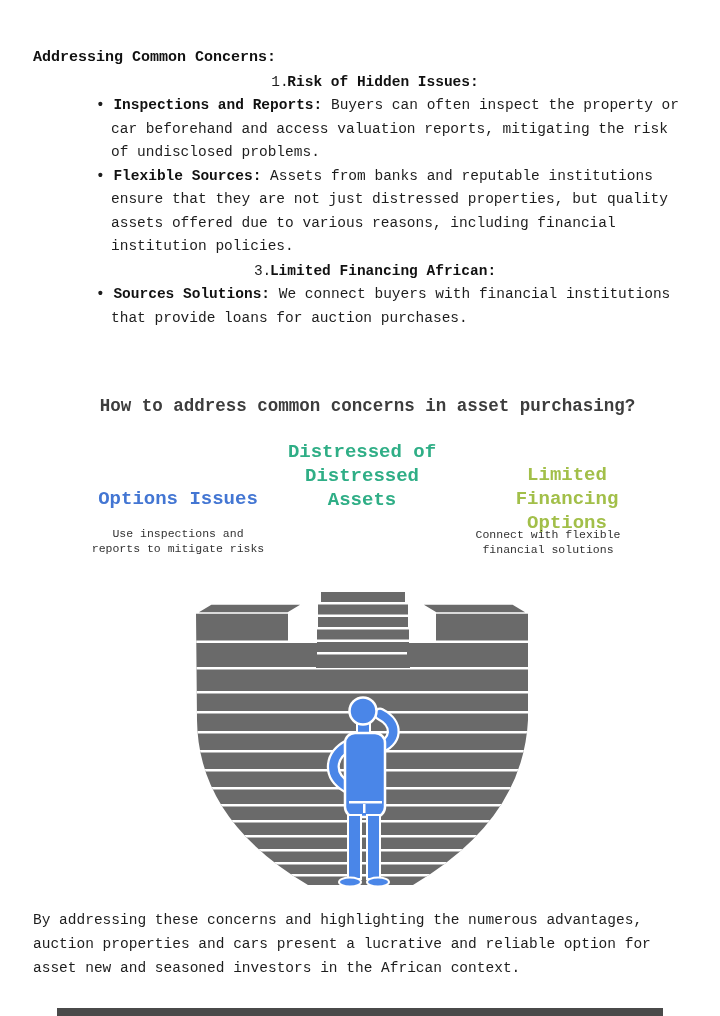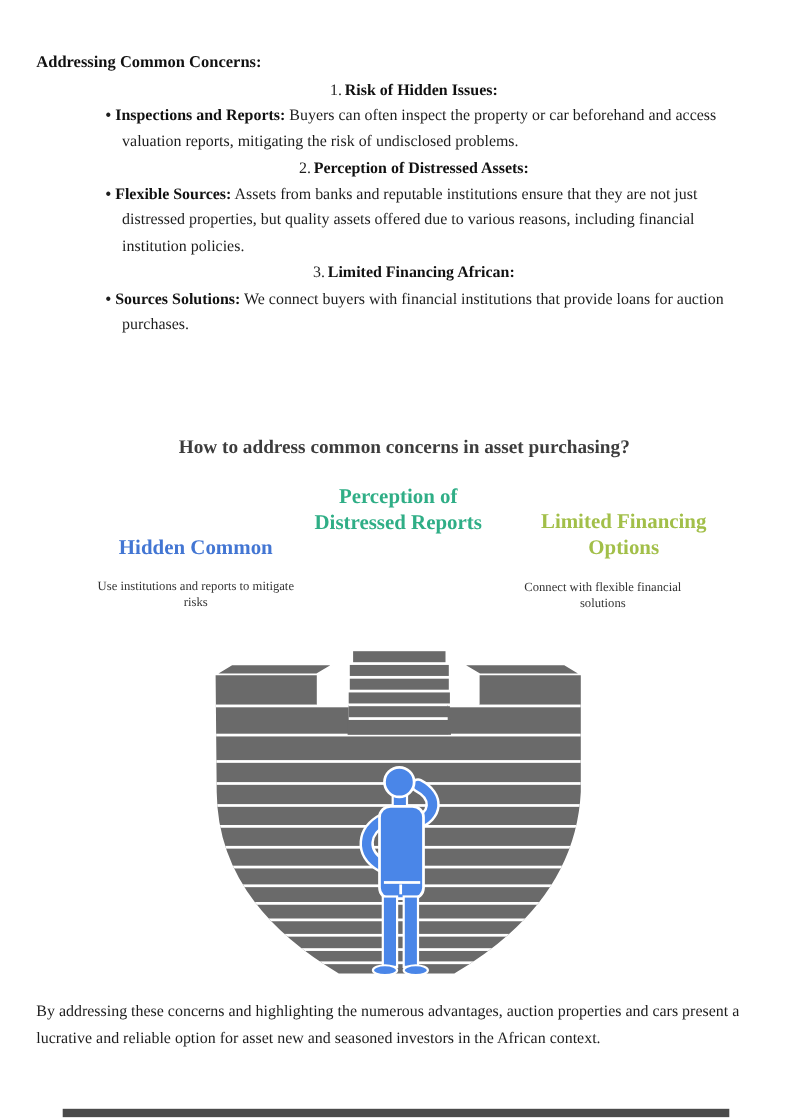--- a/index.html
+++ b/index.html
@@ -2,21 +2,21 @@
 <html><head>
 <meta charset="utf-8">
 <style>
   * { margin: 0; padding: 0; box-sizing: border-box; }
   html, body { background: #ffffff; }
   .page {
     position: relative;
     width: 720px;
     height: 1016px;
     background: #ffffff;
-    font-family: Liberation Serif, serif;
+    font-family: Liberation Mono, monospace;
     color: #1d1d1d;
     overflow: hidden;
   }
   
   .doc {
     padding: 46px 32px 0 33px;
     font-size: 14.5px;
     line-height: 23.5px;
   }
   .doc-heading {
@@ -89,43 +89,40 @@
     <div class="doc-heading">Addressing Common Concerns:</div>
 
     <div class="num-row">
       <span class="num">1.</span><span class="num-title">Risk of Hidden Issues:</span>
     </div>
     <div class="bullet-block">
       <span class="bullet-marker">•</span>
       <span class="bullet-lead">Inspections and Reports:</span><span> Buyers can often inspect the property or car beforehand and access valuation reports, mitigating the risk of undisclosed problems.</span>
     </div>
 
-    <div class="num-row">
-      <span class="num">2.</span><span class="num-title">Perception of Distressed Assets:</span>
-    </div>
     <div class="bullet-block">
       <span class="bullet-marker">•</span>
       <span class="bullet-lead">Flexible Sources:</span><span> Assets from banks and reputable institutions ensure that they are not just distressed properties, but quality assets offered due to various reasons, including financial institution policies.</span>
     </div>
 
     <div class="num-row">
       <span class="num">3.</span><span class="num-title">Limited Financing African:</span>
     </div>
     <div class="bullet-block">
       <span class="bullet-marker">•</span>
       <span class="bullet-lead">Sources Solutions:</span><span> We connect buyers with financial institutions that provide loans for auction purchases.</span>
     </div>
   </div>
 
   <div class="info-heading">How to address common concerns in asset purchasing?</div>
 
-  <div class="col-title col1-title" style="color: rgb(67, 118, 211);">Hidden Common</div>
-  <div class="col-desc col1-desc">Use institutions and reports to mitigate risks</div>
+  <div class="col-title col1-title" style="color: rgb(67, 118, 211);">Options Issues</div>
+  <div class="col-desc col1-desc">Use inspections and reports to mitigate risks</div>
 
-  <div class="col-title col2-title" style="color: rgb(47, 174, 134);">Perception of Distressed Reports</div>
+  <div class="col-title col2-title" style="color: rgb(47, 174, 134);">Distressed of Distressed Assets</div>
 
   <div class="col-title col3-title" style="color: rgb(162, 191, 73);">Limited Financing Options</div>
   <div class="col-desc col3-desc">Connect with flexible financial solutions</div>
 
   <svg class="stairs-svg" width="350" height="310" viewBox="0 0 350 310">
     <defs>
       <clipPath id="funnelClip">
         <path d="M 11,28 H 103 V 56 H 132 V 83 H 222 V 56 H 251 V 28 H 343 V 135 Q 338,235 228,300 H 123 Q 13,235 12,135 Z"></path>
       </clipPath>
     </defs>

